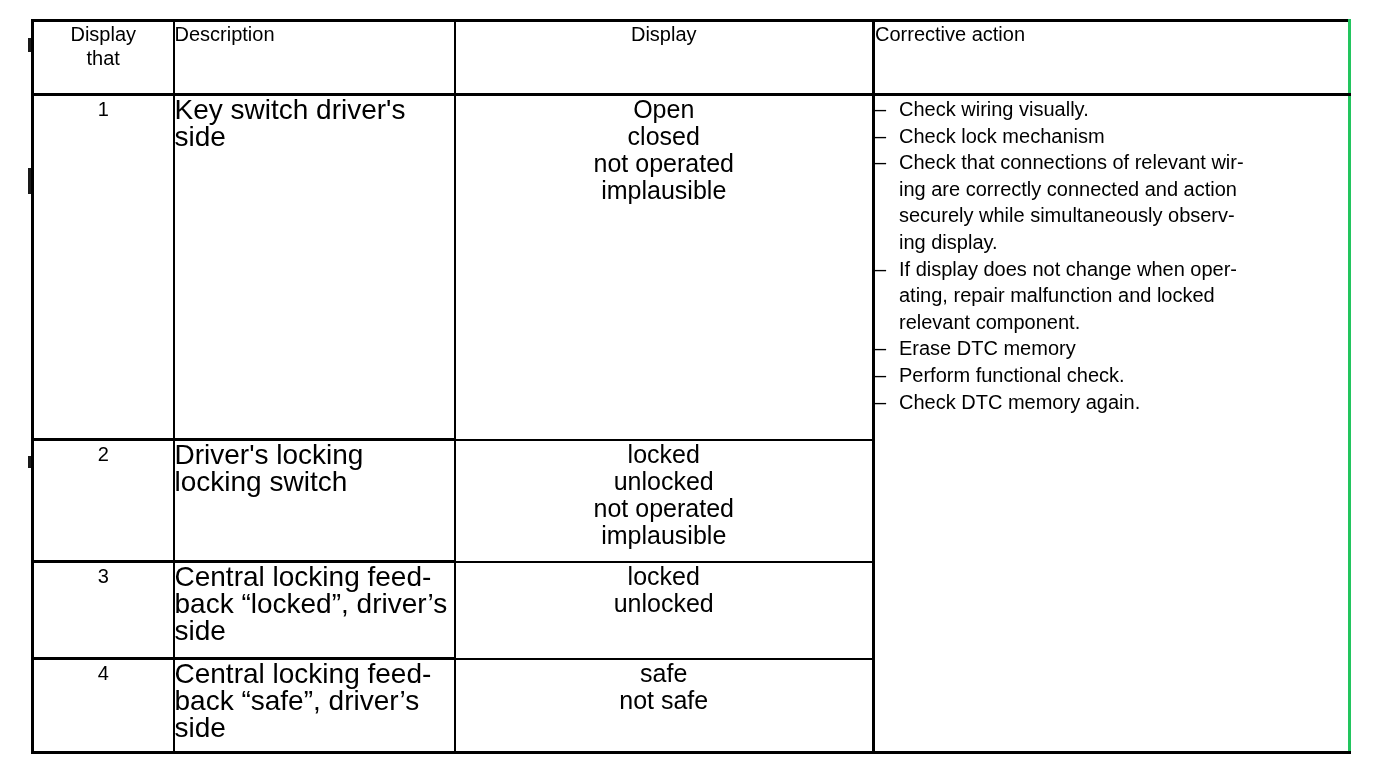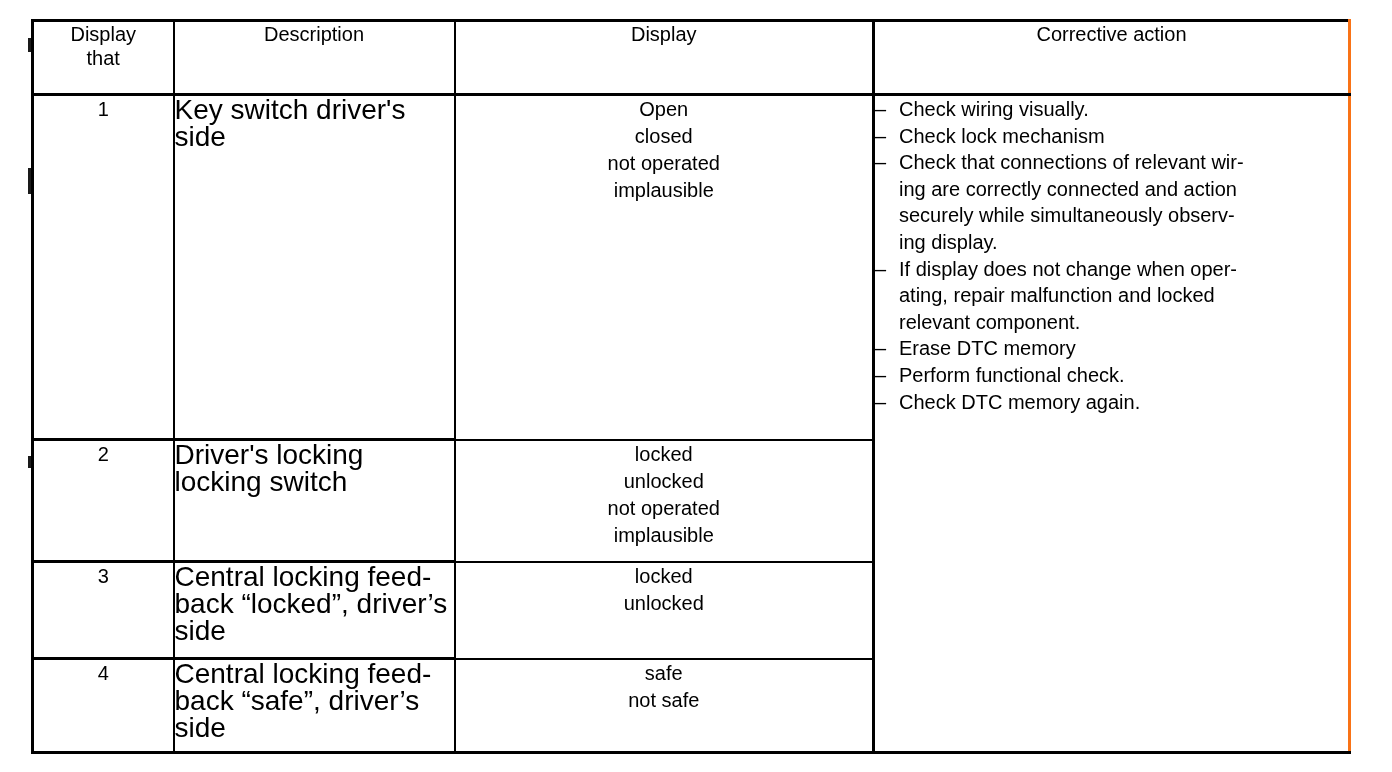--- a/index.html
+++ b/index.html
@@ -51,21 +51,21 @@
 
   
   col.c-field  { width: 141px; }
   col.c-desc   { width: 281px; }
   col.c-disp   { width: 419px; }
   col.c-corr   { width: 476px; }
 
   
   .outer-top    { border-top: 3px solid #000; }
   .b-left       { border-left: 3px solid #000; }
-  .b-right      { border-right: 3px solid #f97316; }
+  .b-right      { border-right: 3px solid #22c55e; }
   .b-bottom     { border-bottom: 3px solid #000; }
   .sep-v        { border-right: 2px solid #000; }
   .sep-v-thick  { border-right: 3px solid #000; }
   .sep-h        { border-bottom: 2px solid #000; }
   .sep-h-thick  { border-bottom: 3px solid #000; }
 
   
   tr.head-row th {
     height: 71px;
   }
@@ -73,21 +73,21 @@
     padding: 9px 0 0 0;
     font-size: 20px;
     line-height: 24px;
   }
   .hdr-bold {
     font-weight: bold;
     text-align: center;
   }
   .hdr-plain {
     font-weight: normal;
-    text-align: center;
+    text-align: left;
     padding-left: 10px;
   }
   .hdr-disp {
     font-weight: bold;
     text-align: center;
   }
 
   
   .cell-field {
     text-align: center;
@@ -96,21 +96,21 @@
     padding-top: 10px;
   }
   .cell-desc {
     text-align: left;
     font-size: 28px;
     line-height: 27px;
     padding: 10px 6px 0 10px;
   }
   .cell-disp {
     text-align: center;
-    font-size: 20px;
+    font-size: 25px;
     line-height: 27px;
     padding-top: 10px;
   }
   .cell-corr {
     text-align: left;
     font-size: 20px;
     line-height: 26.6px;
     padding: 9px 6px 0 6px;
   }
 

